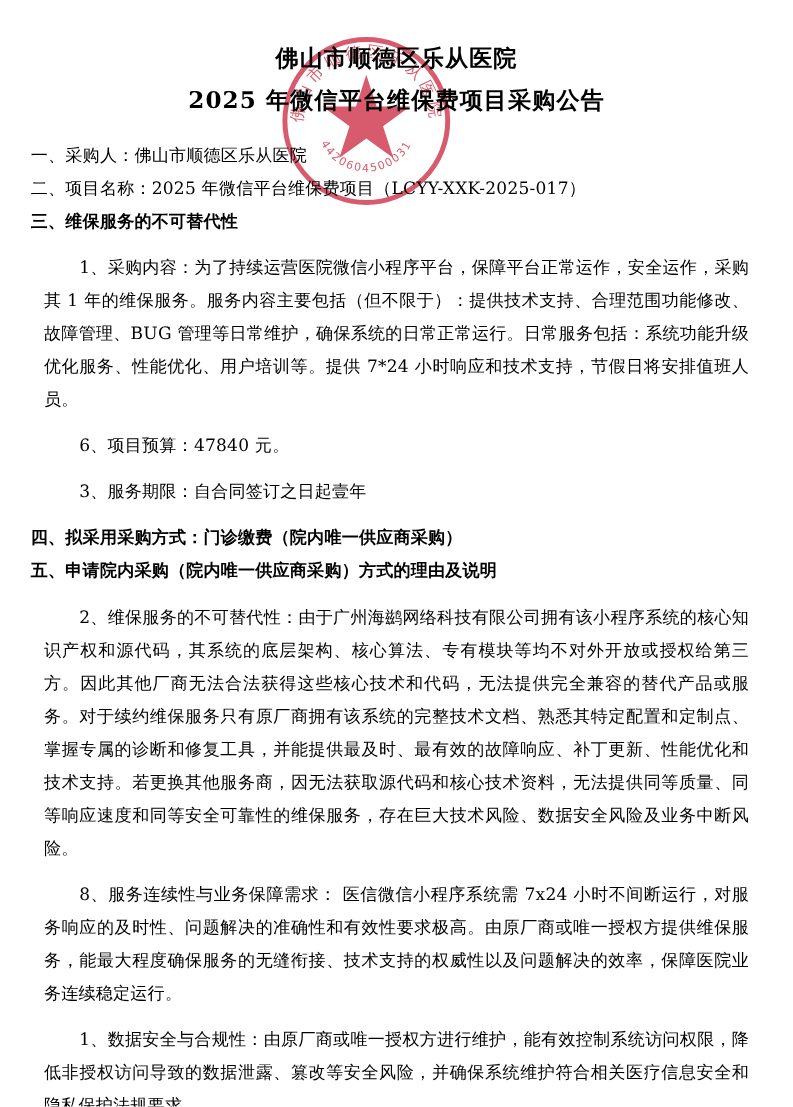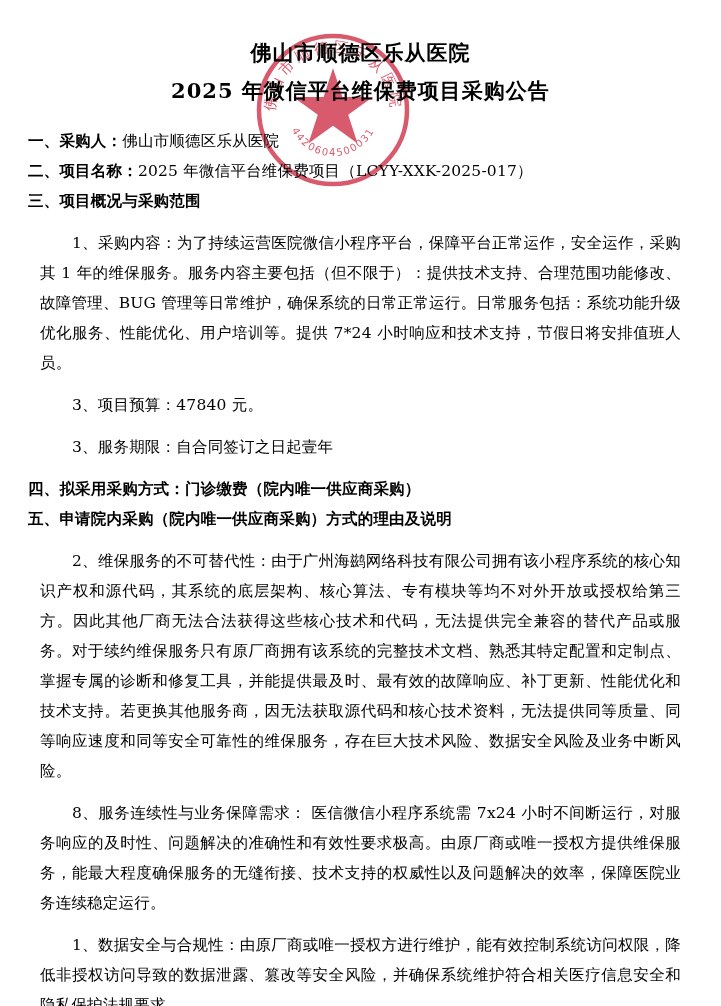--- a/index.html
+++ b/index.html
@@ -62,21 +62,21 @@
     font-size: 15.5px;
     line-height: 30px;
     margin: 12px;
     text-align: justify;
     text-justify: inter-ideograph;
     letter-spacing: 0.2px;
   }
   .indent {
     text-indent: 32px;
   }
-  .b { font-weight: bold; }
+  .b { font-weight: normal; }
   
   .seal {
     position: absolute;
     left: 253px;
     top: 30px;
     width: 160px;
     height: 160px;
     pointer-events: none;
     opacity: 0.88;
   }
@@ -108,24 +108,24 @@
 
   <div class="inner">
 
     <h1 class="title-1">佛山市顺德区乐从医院</h1>
     <h2 class="title-2">2025 年微信平台维保费项目采购公告</h2>
 
     <p class="line"><span class="b">一、采购人：</span><span>佛山市顺德区乐从医院</span></p>
 
     <p class="line"><span class="b">二、项目名称：</span><span>2025 年微信平台维保费项目（LCYY-XXK-2025-017）</span></p>
 
-    <p class="sec-head">三、项目概况与采购范围</p>
+    <p class="sec-head">三、维保服务的不可替代性</p>
 
     <p class="para indent">1、采购内容：为了持续运营医院微信小程序平台，保障平台正常运作，安全运作，采购其 1 年的维保服务。服务内容主要包括（但不限于）：提供技术支持、合理范围功能修改、故障管理、BUG 管理等日常维护，确保系统的日常正常运行。日常服务包括：系统功能升级优化服务、性能优化、用户培训等。提供 7*24 小时响应和技术支持，节假日将安排值班人员。</p>
-    <p class="para indent">3、项目预算：47840 元。</p>
+    <p class="para indent">6、项目预算：47840 元。</p>
     <p class="para indent">3、服务期限：自合同签订之日起壹年</p>
 
     <p class="sec-head">四、拟采用采购方式：门诊缴费（院内唯一供应商采购）</p>
     <p class="sec-head">五、申请院内采购（院内唯一供应商采购）方式的理由及说明</p>
 
     <p class="para indent">2、维保服务的不可替代性：由于广州海鹚网络科技有限公司拥有该小程序系统的核心知识产权和源代码，其系统的底层架构、核心算法、专有模块等均不对外开放或授权给第三方。因此其他厂商无法合法获得这些核心技术和代码，无法提供完全兼容的替代产品或服务。对于续约维保服务只有原厂商拥有该系统的完整技术文档、熟悉其特定配置和定制点、掌握专属的诊断和修复工具，并能提供最及时、最有效的故障响应、补丁更新、性能优化和技术支持。若更换其他服务商，因无法获取源代码和核心技术资料，无法提供同等质量、同等响应速度和同等安全可靠性的维保服务，存在巨大技术风险、数据安全风险及业务中断风险。</p>
     <p class="para indent">8、服务连续性与业务保障需求： 医信微信小程序系统需 7x24 小时不间断运行，对服务响应的及时性、问题解决的准确性和有效性要求极高。由原厂商或唯一授权方提供维保服务，能最大程度确保服务的无缝衔接、技术支持的权威性以及问题解决的效率，保障医院业务连续稳定运行。</p>
     <p class="para indent">1、数据安全与合规性：由原厂商或唯一授权方进行维护，能有效控制系统访问权限，降低非授权访问导致的数据泄露、篡改等安全风险，并确保系统维护符合相关医疗信息安全和隐私保护法规要求。</p>
 
   </div>

